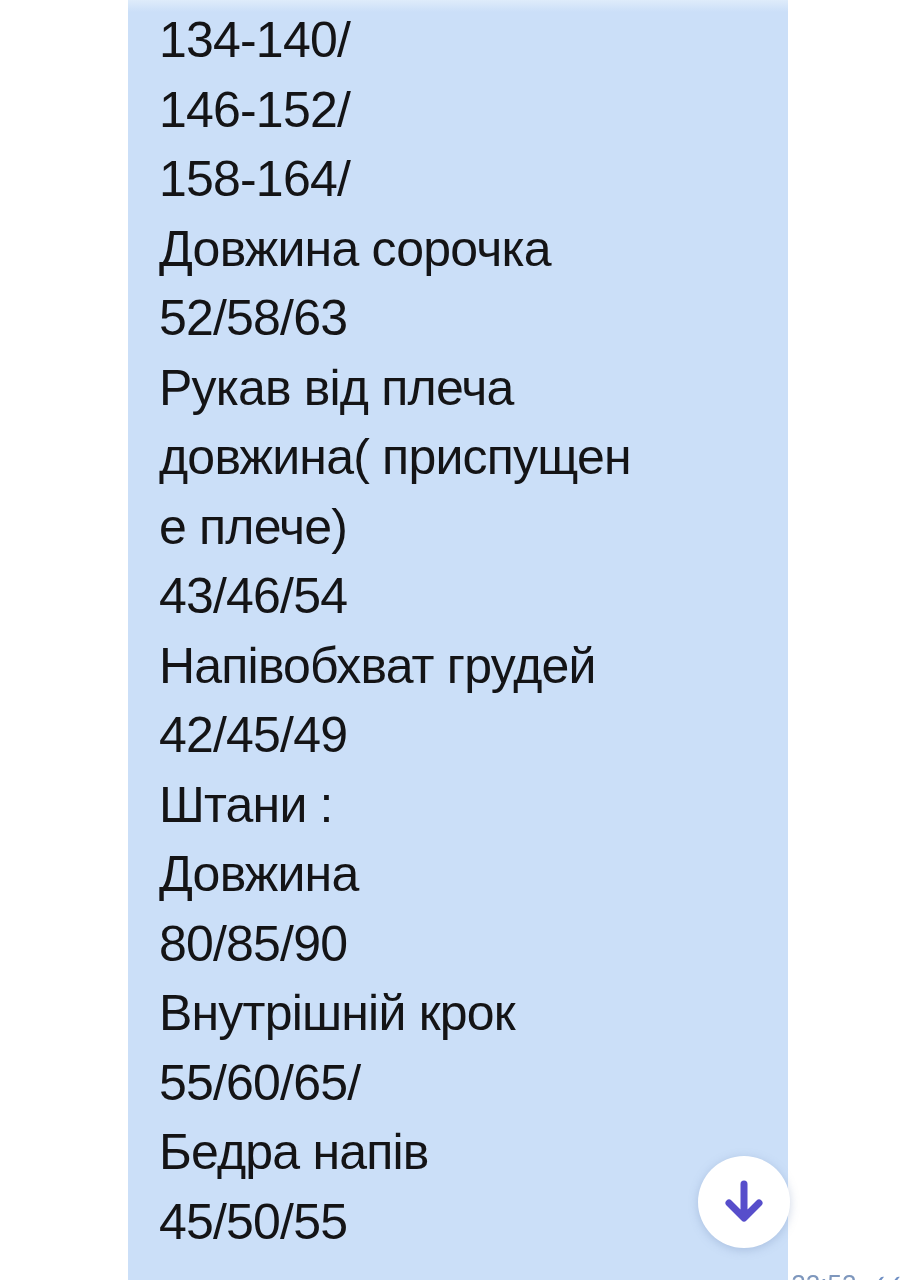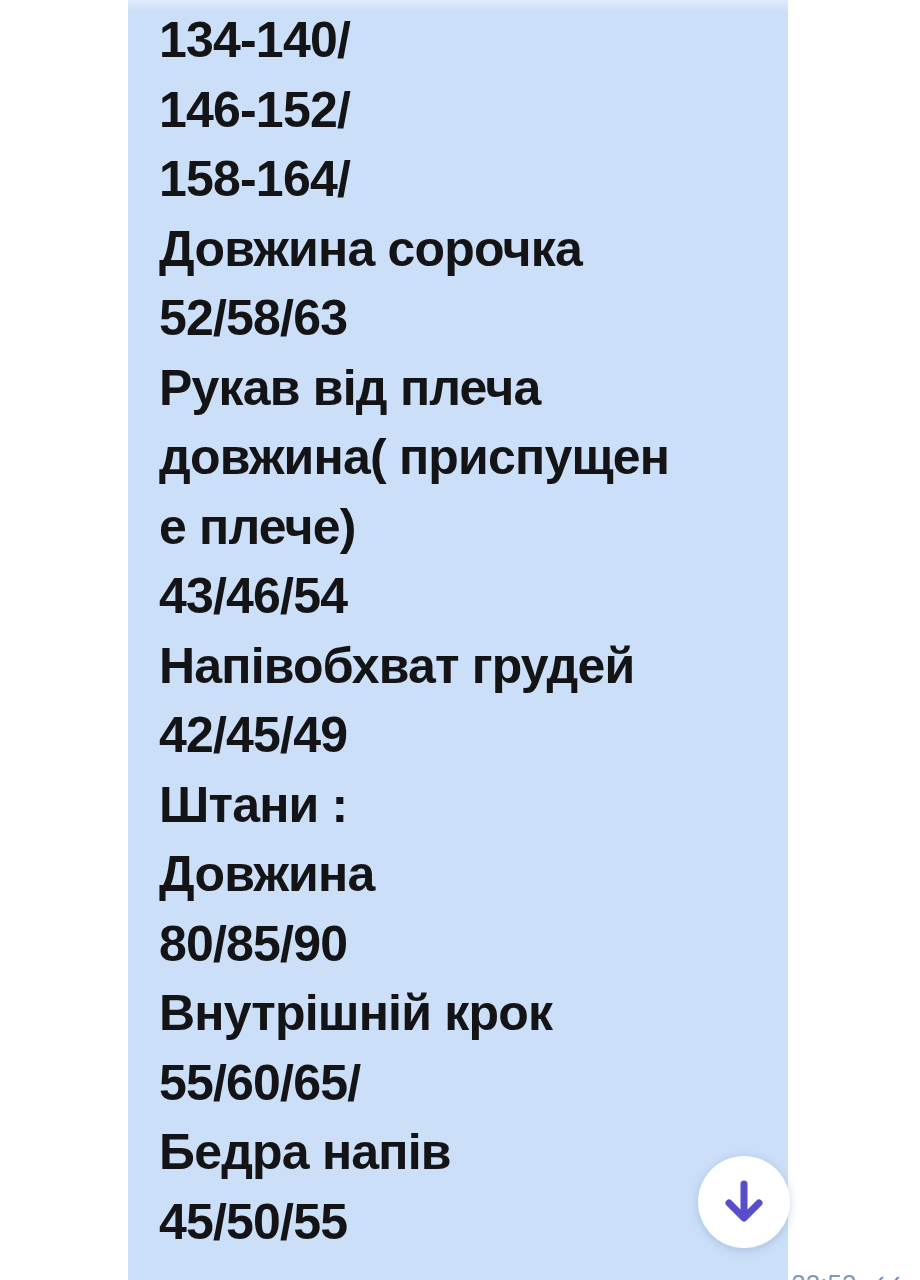--- a/index.html
+++ b/index.html
@@ -26,21 +26,21 @@
     height: 1380px;
     background: linear-gradient(#e2eefb 38px, #cbdff8 52px, #cbdff8 100%);
     border-radius: 22px;
   }
   .message-text {
     position: absolute;
     left: 31px;
     top: 46px;
     width: 612px;
     font-size: 50px;
-    font-weight: 700;
+    font-weight: 400;
     line-height: 69.5px;
     letter-spacing: -0.8px;
     color: #141416;
     white-space: pre-line;
   }
   .meta-row {
     position: absolute;
     left: 510px;
     top: 1309px; 
     width: 260px;

